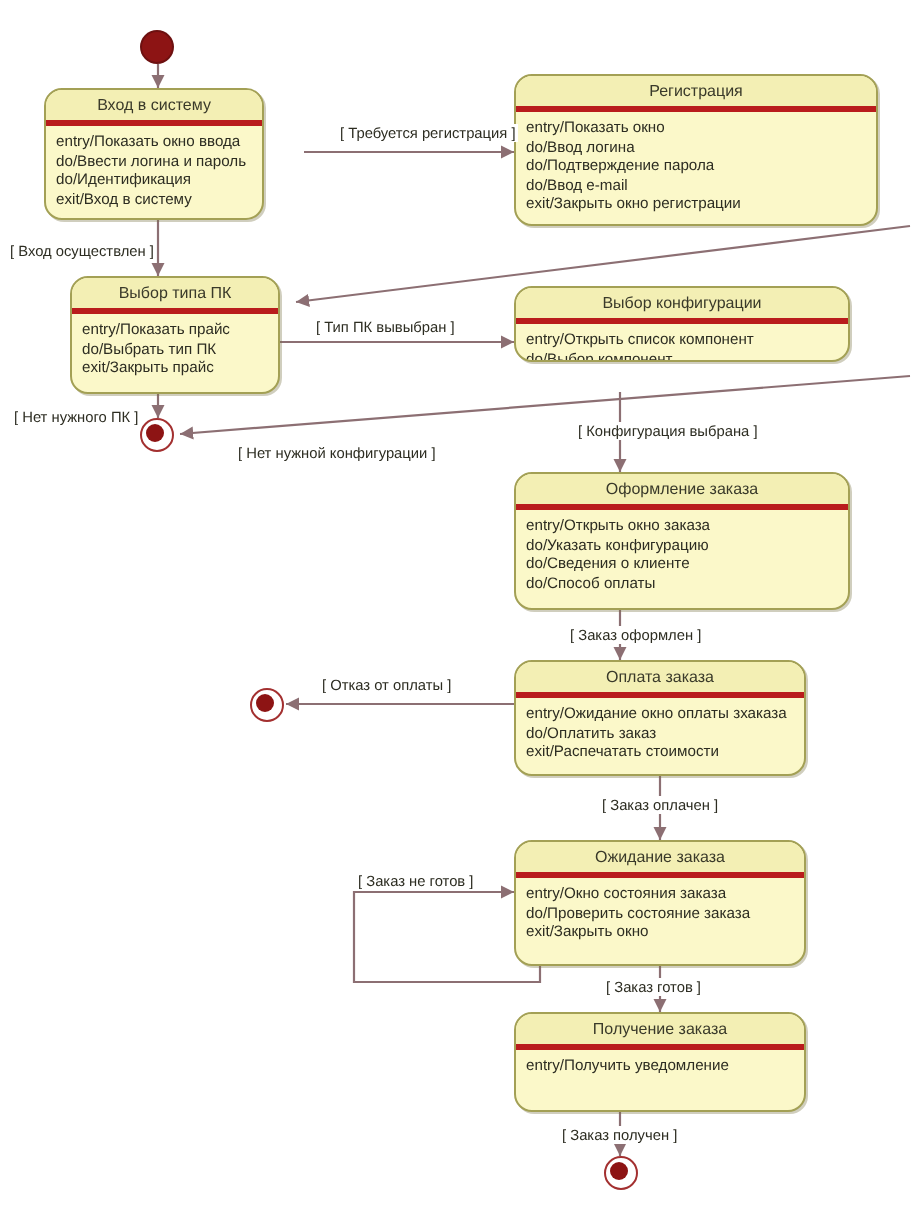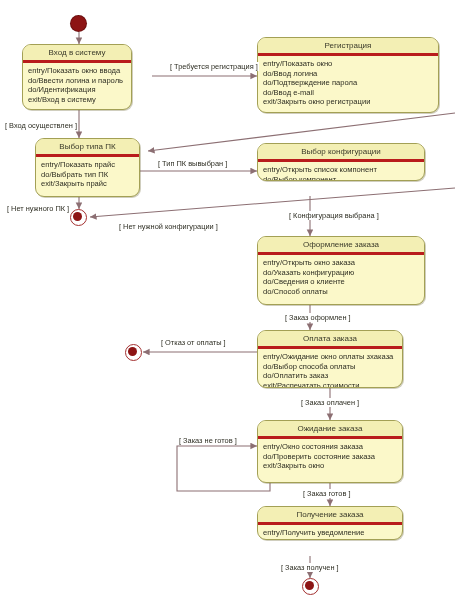--- a/index.html
+++ b/index.html
@@ -169,36 +169,35 @@
       <div>do/Указать конфигурацию</div>
       <div>do/Сведения о клиенте</div>
       <div>do/Способ оплаты</div>
     </div>
   </div>
 
   <div class="state" style="left:257px;top:330px;width:146px;height:58px;">
     <div class="title">Оплата заказа</div>
     <div class="body">
       <div>entry/Ожидание окно оплаты зхаказа</div>
-      <div>do/Выбор способа оплаты</div>
       <div>do/Оплатить заказ</div>
       <div>exit/Распечатать стоимости</div>
     </div>
   </div>
 
   <div class="state" style="left:257px;top:420px;width:146px;height:63px;">
     <div class="title">Ожидание заказа</div>
     <div class="body">
       <div>entry/Окно состояния заказа</div>
       <div>do/Проверить состояние заказа</div>
       <div>exit/Закрыть окно</div>
     </div>
   </div>
 
-  <div class="state" style="left:257px;top:506px;width:146px;height:34px;">
+  <div class="state" style="left:257px;top:506px;width:146px;height:50px;">
     <div class="title">Получение заказа</div>
     <div class="body">
       <div>entry/Получить уведомление</div>
     </div>
   </div>
 
   <div class="label" style="left:152px;top:62px;padding-left:18px;">[ Требуется регистрация ]</div>
   <div class="label" style="left:4px;top:121px;">[ Вход осуществлен ]</div>
   <div class="label" style="left:157px;top:159px;">[ Тип ПК вывыбран ]</div>
   <div class="label" style="left:6px;top:204px;">[ Нет нужного ПК ]</div>

